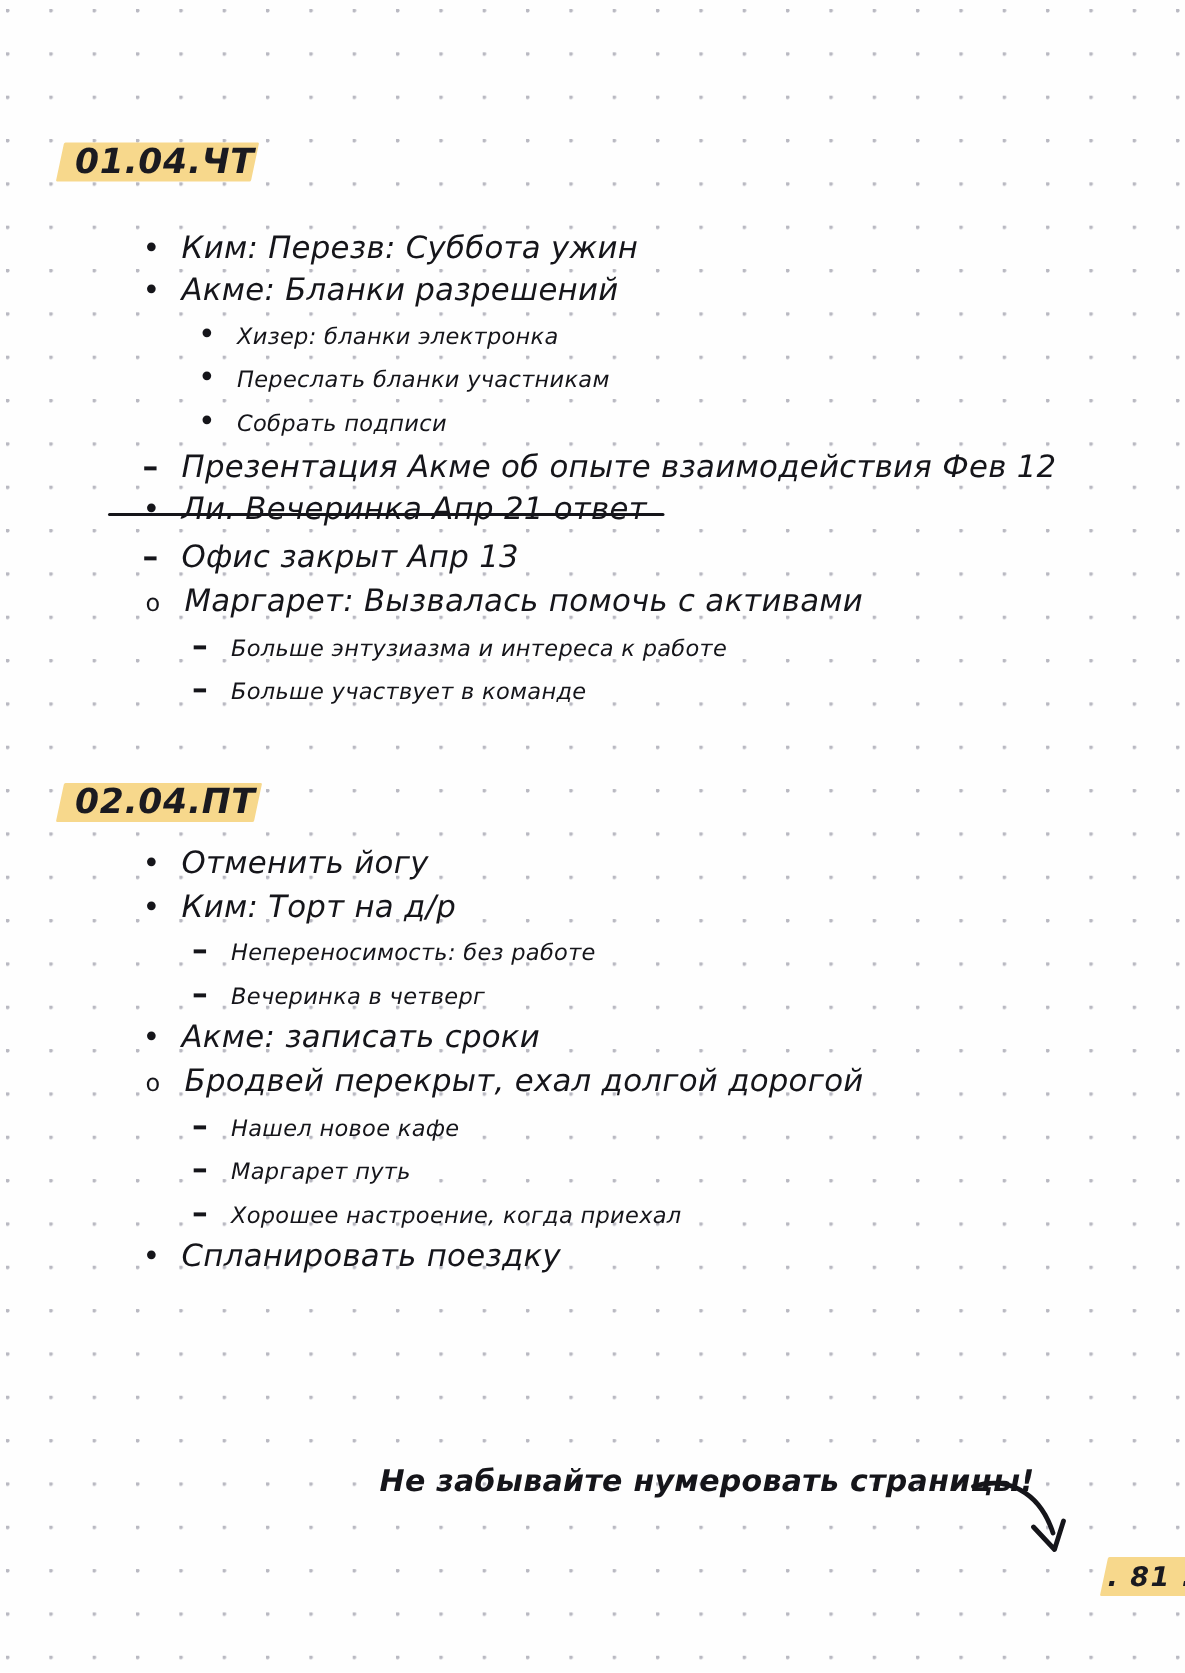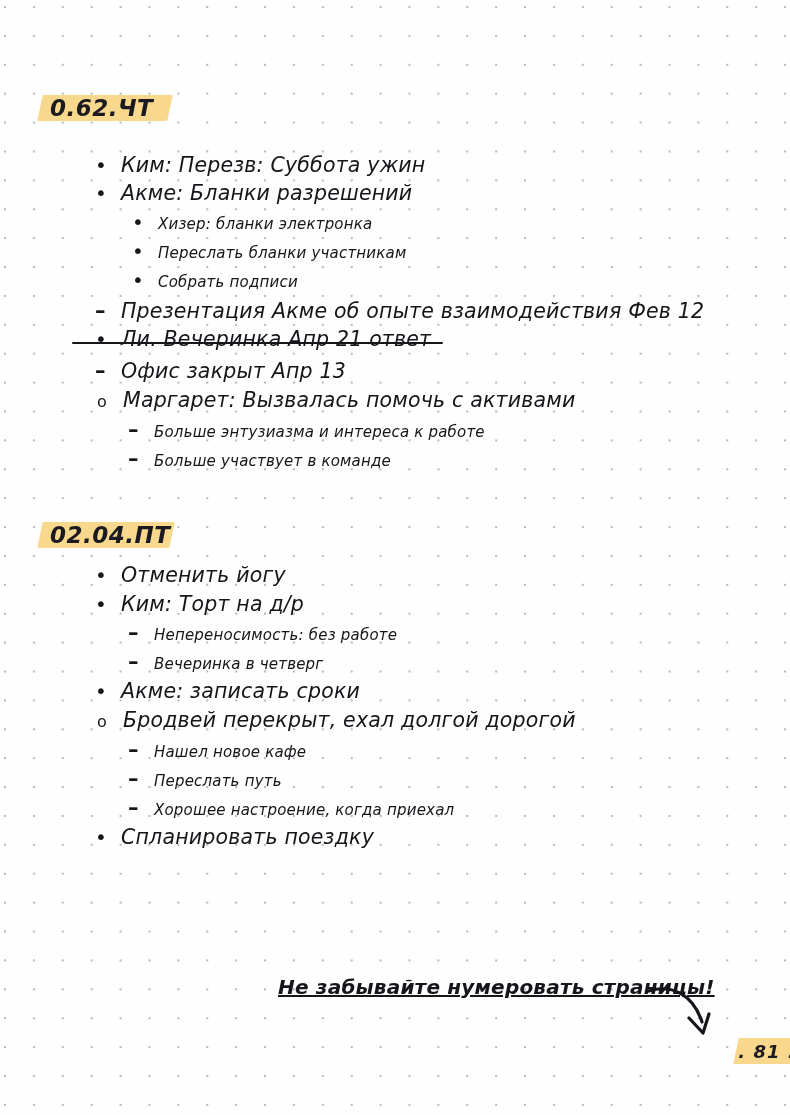--- a/index.html
+++ b/index.html
@@ -127,21 +127,21 @@
     pointer-events: none;
   }
 </style>
 </head>
 <body>
 
 <div id="page">
 
   <div class="day-heading" style="left:40px; top:93px;">
     <div class="hl" style="width:130px;"></div>
-    <span class="hl-label hand">0.62.ЧТ</span>
+    <span class="hl-label hand">01.04.ЧТ</span>
   </div>
 
   <div class="row lvl1" style="left:95px; top:155px;">
     <span class="marker m-dot">•</span>
     <span class="row-text hand">Ким: Перезв: Суббота ужин</span>
   </div>
   <div class="row lvl1" style="left:95px; top:183px;">
     <span class="marker m-dot">•</span>
     <span class="row-text hand">Акме: Бланки разрешений</span>
   </div>
@@ -212,32 +212,32 @@
   <div class="row lvl1" style="left:97px; top:710px;">
     <span class="marker m-circ">o</span>
     <span class="row-text hand">Бродвей перекрыт, ехал долгой дорогой</span>
   </div>
   <div class="row lvl2" style="left:128px; top:740px;">
     <span class="marker m-dash">–</span>
     <span class="row-text hand">Нашел новое кафе</span>
   </div>
   <div class="row lvl2" style="left:128px; top:769px;">
     <span class="marker m-dash">–</span>
-    <span class="row-text hand">Переслать путь</span>
+    <span class="row-text hand">Маргарет путь</span>
   </div>
   <div class="row lvl2" style="left:128px; top:798px;">
     <span class="marker m-dash">–</span>
     <span class="row-text hand">Хорошее настроение, когда приехал</span>
   </div>
   <div class="row lvl1" style="left:95px; top:827px;">
     <span class="marker m-dot">•</span>
     <span class="row-text hand">Спланировать поездку</span>
   </div>
 
-  <div class="footer-note hand" style="left:278px; top:975px;text-decoration:underline;">Не забывайте нумеровать страницы!</div>
+  <div class="footer-note hand" style="left:253px; top:975px;">Не забывайте нумеровать страницы!</div>
 
   <svg class="arrow-svg" style="left:645px; top:978px;" width="105" height="85" viewBox="0 0 105 85">
     <path d="M 4 13 C 26 6, 48 16, 57 44" stroke="#15151a" stroke-width="3.2" fill="none" stroke-linecap="round"></path>
     <path d="M 44 40 L 58 55 L 64 36" stroke="#15151a" stroke-width="3.2" fill="none" stroke-linecap="round" stroke-linejoin="round"></path>
   </svg>
 
   <div class="page-num-wrap" style="left:688px; top:1038px; width:62px; height:26px;margin-left:48px;">
     <div class="hl"></div>
     <span class="num hand">. 81 .</span>
   </div>

